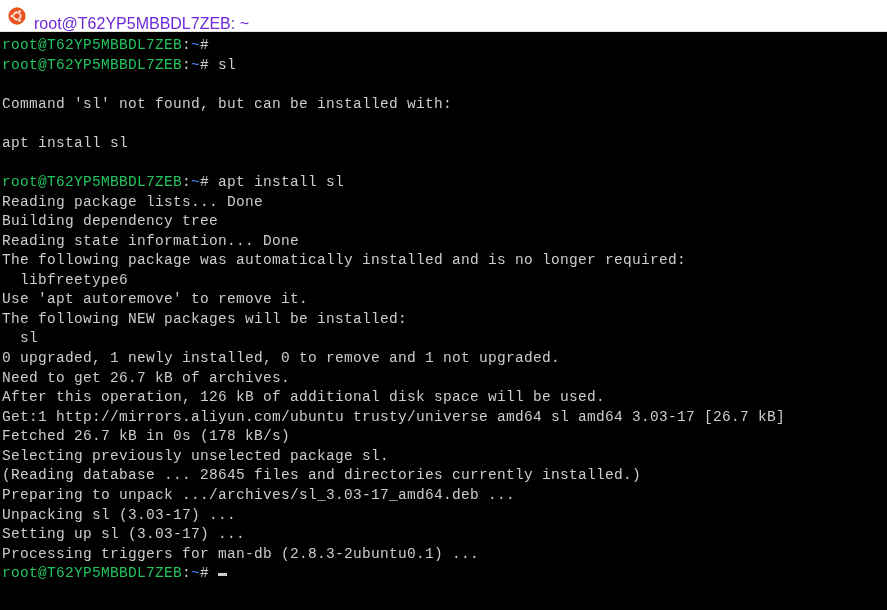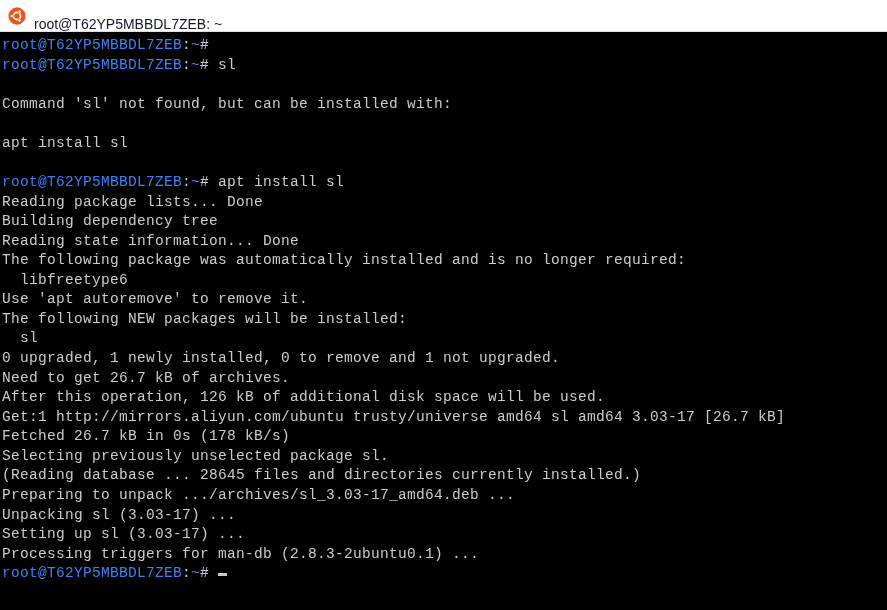--- a/index.html
+++ b/index.html
@@ -29,39 +29,39 @@
       display: flex;
       align-items: center;
       justify-content: center;
     }
     .titlebar-icon svg {
       width: 18px;
       height: 18px;
     }
     .titlebar-text {
       font-family: "Segoe UI", Arial, sans-serif;
-      font-size: 14px;
-      color: #0f172a;
+      font-size: 16px;
+      color: #6d28d9;
       margin-top: 17px;
     }
     .terminal {
       background: #000;
       color: #ccc;
       width: 100%;
       height: calc(100% - 32px);
       padding: 4px 2px;
       font-size: 14.5px;
       line-height: 1.35;
       letter-spacing: 0.3px;
       font-family: "Consolas", "SimSun", "Courier New", monospace;
       white-space: pre;
       overflow: hidden;
     }
     .prompt-user {
-      color: #3b82f6;
+      color: #22c55e;
     }
     .prompt-path {
       color: #4a8cff;
     }
     .cmd {
       color: #ccc;
     }
     .output {
       color: #ccc;
     }

